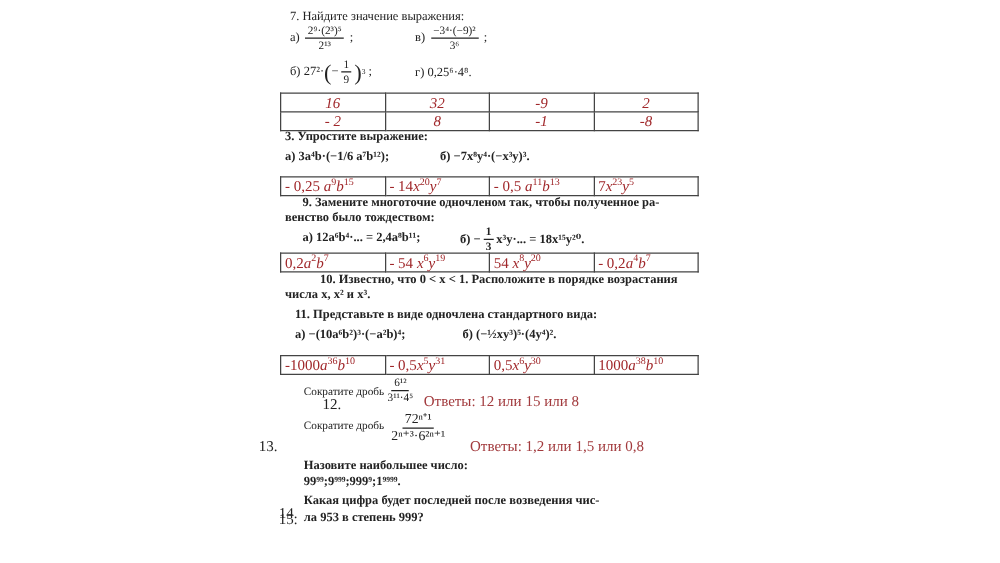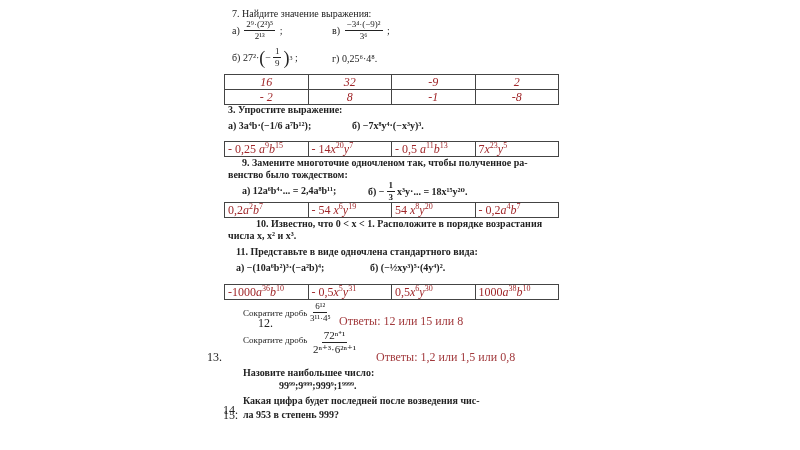--- a/index.html
+++ b/index.html
@@ -161,17 +161,17 @@
 <div class="abs expr" style="left:311px; top:330px;">
   <span class="frac">
       <span class="num" style="font-size:11px;font-family:Liberation Serif, serif;">72ⁿ⁺¹</span>
       <span class="den" style="font-size:11px;">2ⁿ⁺³·6²ⁿ⁺¹</span>
     </span>
 </div>
 <div class="abs red" style="left:376px; top:350px; font-size:12px;">Ответы: 1,2 или 1,5 или 0,8</div>
 
 <div class="abs body-text bold" style="left:243px; top:367px;">Назовите наибольшее число:</div>
 <div class="abs num-label" style="left:223px; top:379px;margin-top:24px;">14.</div>
-<div class="abs body-text bold" style="left:243px; top:380px;margin-left:36px;">99⁹⁹;9⁹⁹⁹;999⁹;1⁹⁹⁹⁹.</div>
+<div class="abs body-text bold" style="left:243px; top:380px;">99⁹⁹;9⁹⁹⁹;999⁹;1⁹⁹⁹⁹.</div>
 
 <div class="abs body-text bold" style="left:243px; top:395px;">Какая цифра будет последней после возведения чис-</div>
 <div class="abs num-label" style="left:223px; top:408px;">15.</div>
 <div class="abs body-text bold" style="left:243px; top:409px;">ла 953 в степень 999?</div>
 
 </body></html>

